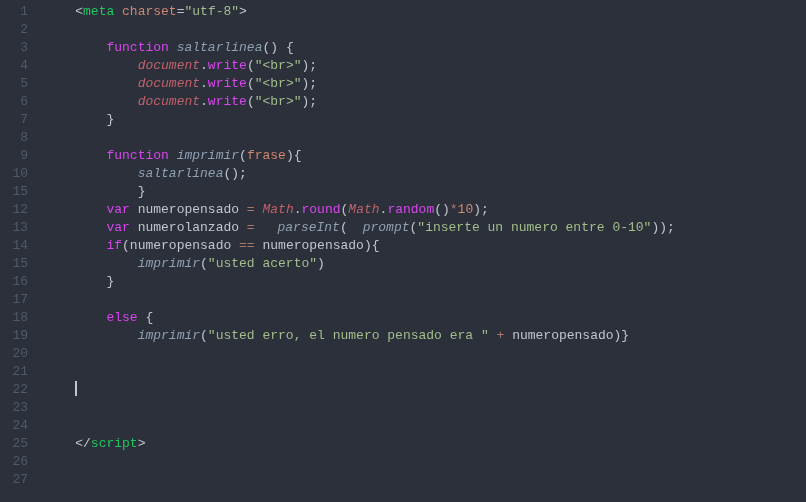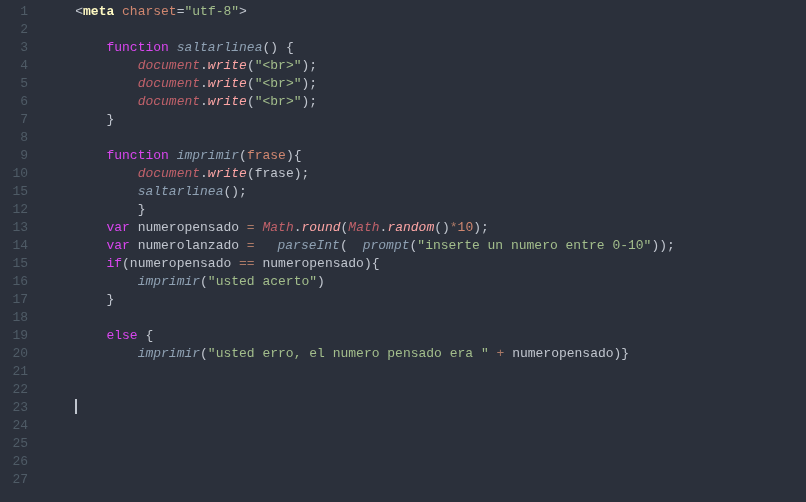--- a/index.html
+++ b/index.html
@@ -34,27 +34,27 @@
   }
   .cursor {
     display: inline-block;
     width: 2px;
     height: 15px;
     background: #c0c5ce;
     vertical-align: text-bottom;
     margin-bottom: 1px;
   }
   .punct { color: #c0c5ce; }
-  .tag   { color: #fef9c3; font-weight: bold; }
+  .tag   { color: #22c55e; }
   .attr  { color: #d08770; }
   .str   { color: #a3be8c; }
   .kw    { color: #d946ef; }
   .fname { color: #8fa1b3; font-style: italic; }
   .obj   { color: #bf616a; font-style: italic; }
-  .prop  { color: #fca5a5; font-style: italic; }
+  .prop  { color: #d946ef; }
   .builtin { color: #8fa1b3; font-style: italic; margin-left: 15px; }
   .var   { color: #c0c5ce; }
   .param { color: #d08770; }
   .num   { color: #d08770; }
   .op    { color: #ab7967; }
   .white { color: #c0c5ce; }
 </style>
 </head>
 <body>
 
@@ -90,29 +90,29 @@
 <div class="code" id="code">
     <div class="code-line"><span class="white">    </span><span class="punct">&lt;</span><span class="tag">meta</span><span class="white"> </span><span class="attr">charset</span><span class="punct">=</span><span class="str">"utf-8"</span><span class="punct">&gt;</span></div>
     <div class="code-line"></div>
     <div class="code-line"><span class="white">        </span><span class="kw">function</span><span class="white"> </span><span class="fname">saltarlinea</span><span class="punct">() {</span></div>
     <div class="code-line"><span class="white">            </span><span class="obj">document</span><span class="punct">.</span><span class="prop">write</span><span class="punct">(</span><span class="str">"&lt;br&gt;"</span><span class="punct">);</span></div>
     <div class="code-line"><span class="white">            </span><span class="obj">document</span><span class="punct">.</span><span class="prop">write</span><span class="punct">(</span><span class="str">"&lt;br&gt;"</span><span class="punct">);</span></div>
     <div class="code-line"><span class="white">            </span><span class="obj">document</span><span class="punct">.</span><span class="prop">write</span><span class="punct">(</span><span class="str">"&lt;br&gt;"</span><span class="punct">);</span></div>
     <div class="code-line"><span class="white">        </span><span class="punct">}</span></div>
     <div class="code-line"></div>
     <div class="code-line"><span class="white">        </span><span class="kw">function</span><span class="white"> </span><span class="fname">imprimir</span><span class="punct">(</span><span class="param">frase</span><span class="punct">){</span></div>
-    <div class="code-line"><span class="white">            </span><span class="obj">document</span><span class="punct">.</span><span class="prop">write</span><span class="punct">(</span><span class="var">frase</span><span class="punct">);</span></div>
     <div class="code-line"><span class="white">            </span><span class="fname">saltarlinea</span><span class="punct">();</span></div>
     <div class="code-line"><span class="white">            </span><span class="punct">}</span></div>
     <div class="code-line"><span class="white">        </span><span class="kw">var</span><span class="var"> numeropensado </span><span class="op">=</span><span class="white"> </span><span class="obj">Math</span><span class="punct">.</span><span class="prop">round</span><span class="punct">(</span><span class="obj">Math</span><span class="punct">.</span><span class="prop">random</span><span class="punct">()</span><span class="op">*</span><span class="num">10</span><span class="punct">);</span></div>
     <div class="code-line"><span class="white">        </span><span class="kw">var</span><span class="var"> numerolanzado </span><span class="op">=</span><span class="white"> </span><span class="builtin">parseInt</span><span class="punct">(</span><span class="builtin">prompt</span><span class="punct">(</span><span class="str">"inserte un numero entre 0-10"</span><span class="punct">));</span></div>
     <div class="code-line"><span class="white">        </span><span class="kw">if</span><span class="var">(numeropensado </span><span class="op">==</span><span class="var"> numeropensado){</span></div>
     <div class="code-line"><span class="white">            </span><span class="fname">imprimir</span><span class="punct">(</span><span class="str">"usted acerto"</span><span class="punct">)</span></div>
     <div class="code-line"><span class="white">        </span><span class="punct">}</span></div>
     <div class="code-line"></div>
     <div class="code-line"><span class="white">        </span><span class="kw">else</span><span class="punct"> {</span></div>
     <div class="code-line"><span class="white">            </span><span class="fname">imprimir</span><span class="punct">(</span><span class="str">"usted erro, el numero pensado era "</span><span class="white"> </span><span class="op">+</span><span class="var"> numeropensado)}</span></div>
     <div class="code-line"></div>
     <div class="code-line"></div>
     <div class="code-line"><span class="white">    </span><span class="cursor"></span></div>
     <div class="code-line"></div>
     <div class="code-line"></div>
+    <div class="code-line"><span class="white">    </span><span class="punct">&lt;/</span><span class="tag">script</span><span class="punct">&gt;</span></div>
   </div>
 
 </body></html>

